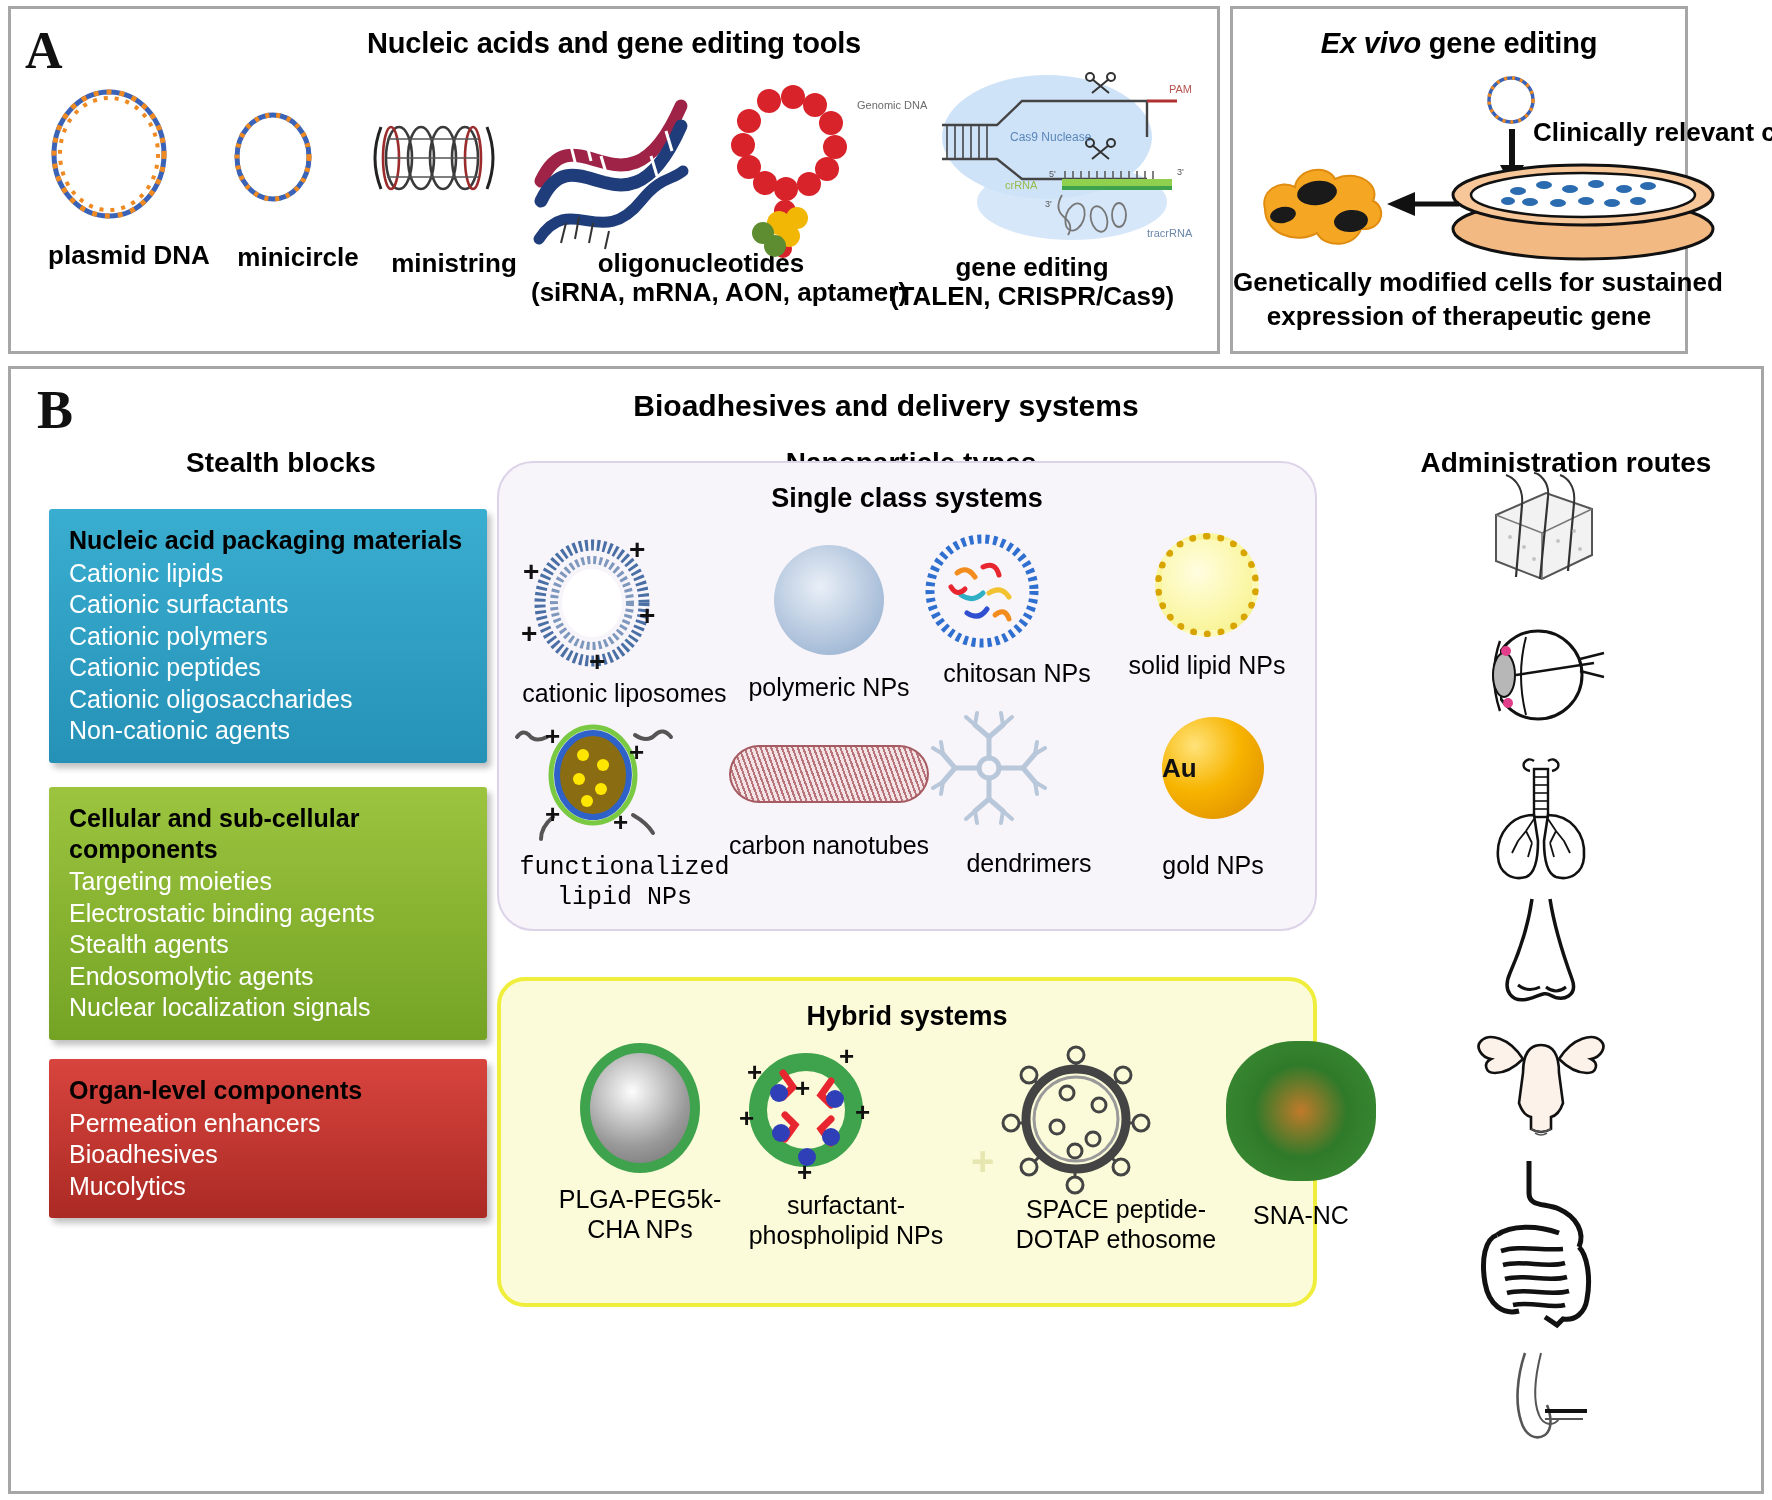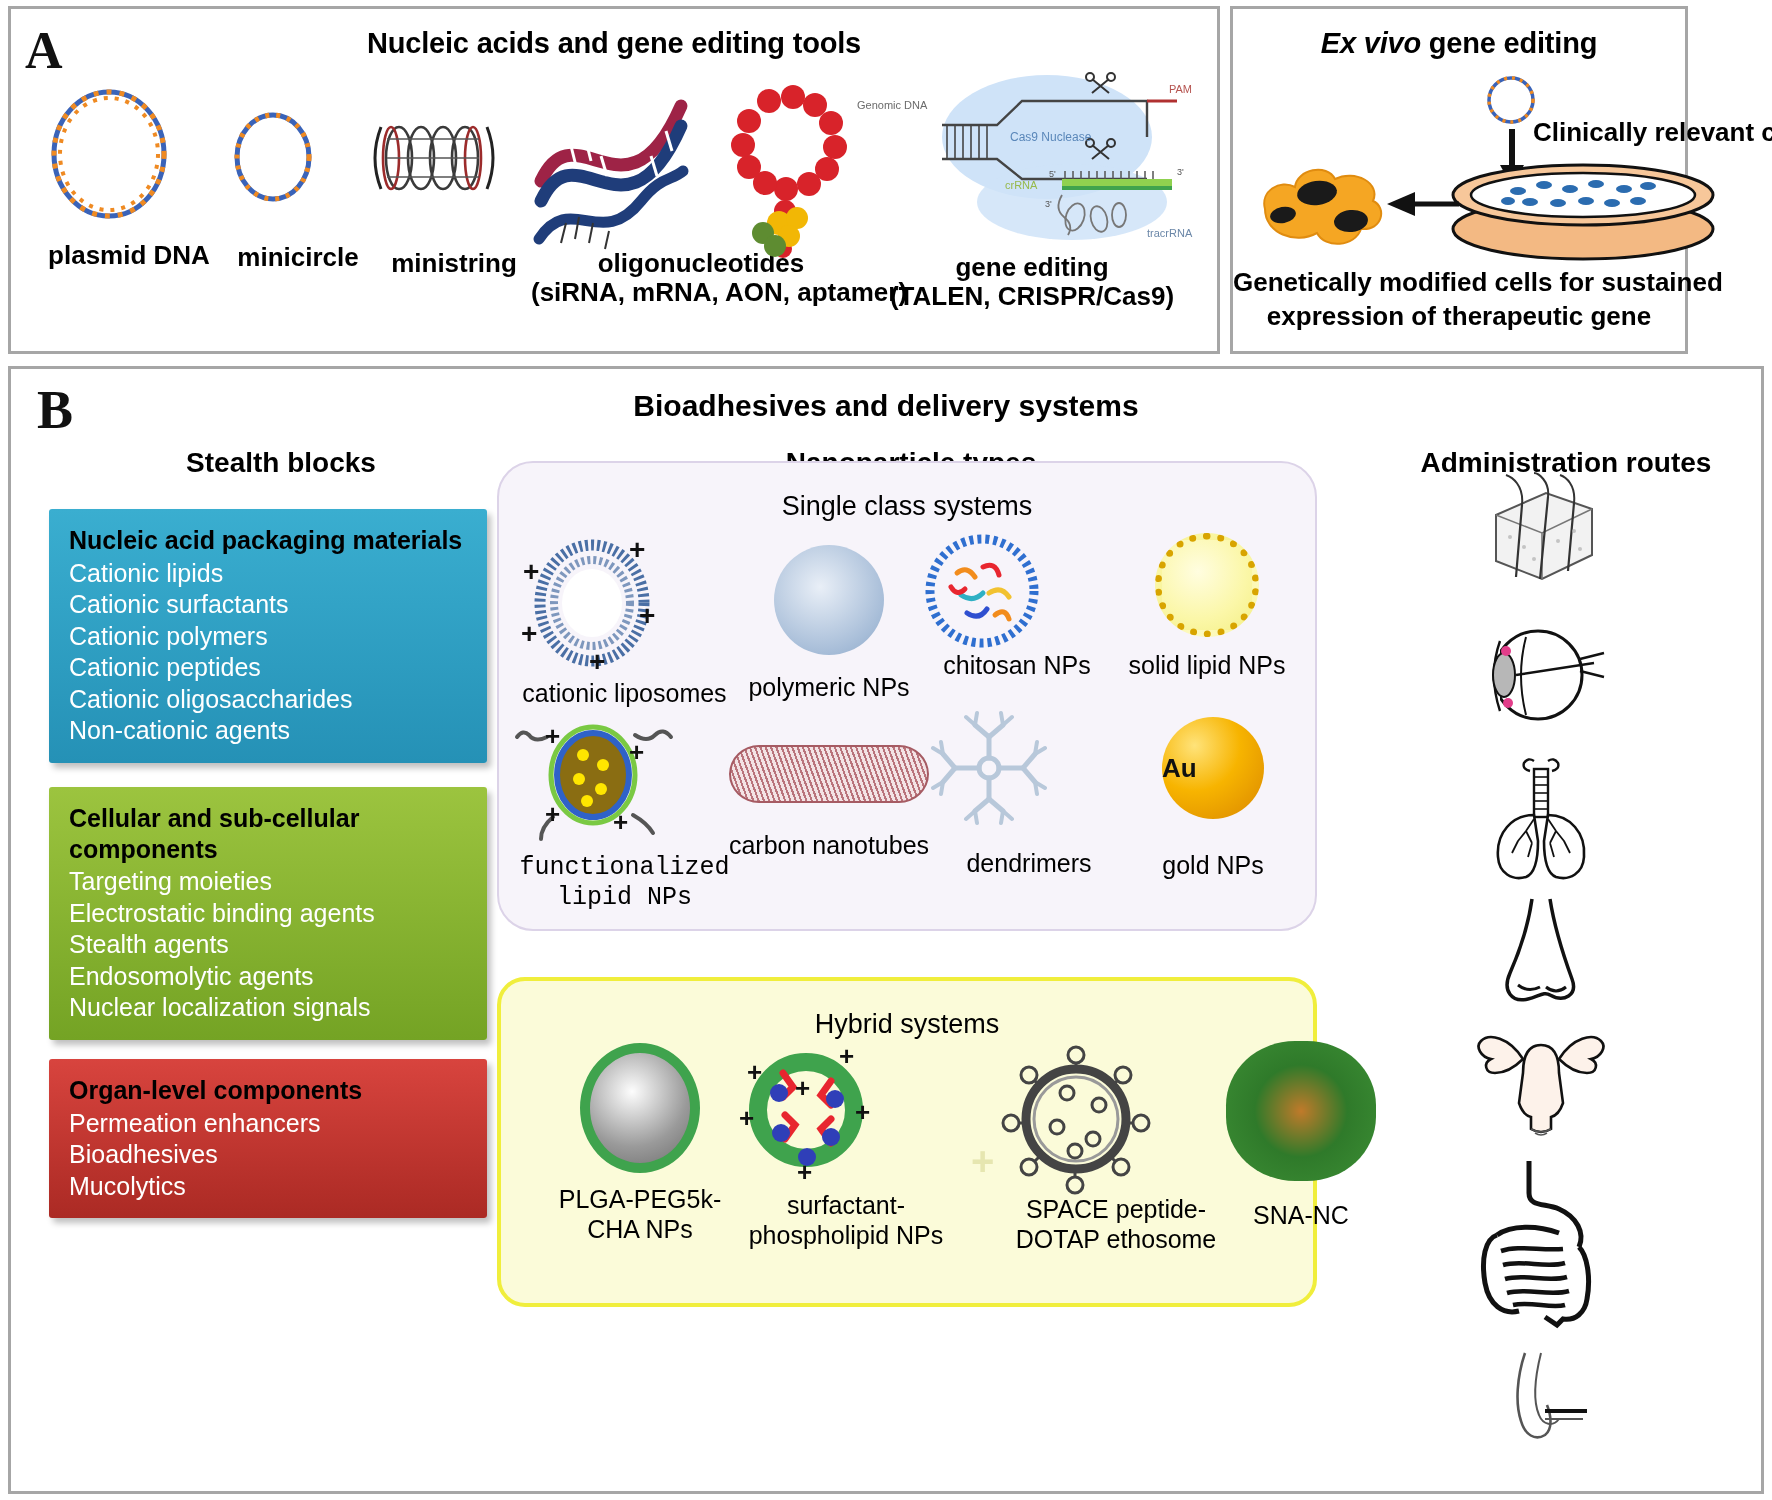--- a/index.html
+++ b/index.html
@@ -69,21 +69,21 @@
 
   
   .singleBox {
     position:absolute; left:486px; top:92px; width:820px; height:470px;
     background:#f7f4fa; border:2px solid #dcd3e8; border-radius:36px;
   }
   .hybridBox {
     position:absolute; left:486px; top:608px; width:820px; height:330px;
     background:#fbfbd9; border:4px solid #f0ee3c; border-radius:28px;
   }
-  .boxHead { text-align:center; font-size:27px; font-weight:400; padding-top:28px; }
+  .boxHead { text-align:center; font-size:27px; font-weight:700; padding-top:20px; }
 
   .np { position:absolute; text-align:center; }
   .np .npLabel {
     font-size:25px; line-height:1.18; margin-top:6px; white-space:nowrap;
   }
   .np .npLabel.wrap { white-space:normal; }
   .npArt { position:relative; margin:0 auto; }
 
   
   .goldNP {
@@ -435,21 +435,21 @@
               <path d="M40 40 q10 -8 18 4" stroke="#f28c1c"></path>
               <path d="M66 34 q12 -6 16 8" stroke="#e8262f"></path>
               <path d="M44 62 q12 8 22 -2" stroke="#2fb0c4"></path>
               <path d="M72 60 q12 -8 20 4" stroke="#f2c230"></path>
               <path d="M50 80 q12 8 20 -4" stroke="#2f4fd0"></path>
               <path d="M78 82 q10 -8 14 4" stroke="#f28c1c"></path>
               <path d="M34 54 q6 10 14 2" stroke="#e8262f"></path>
             </g>
           </svg>
         </div>
-        <div class="npLabel" style="margin-top:0;">chitosan NPs</div>
+        <div class="npLabel" style="margin-top:8px;">chitosan NPs</div>
       </div>
 
       <div class="np" style="left:608px; top:70px; width:200px;">
         <div class="npArt slnNP"></div>
         <div class="npLabel" style="margin-top:14px;">solid lipid NPs</div>
       </div>
 
       <div class="np" style="left:18px; top:250px; width:215px;">
         <div class="npArt">
           <svg width="160" height="130" viewBox="0 0 160 130">

